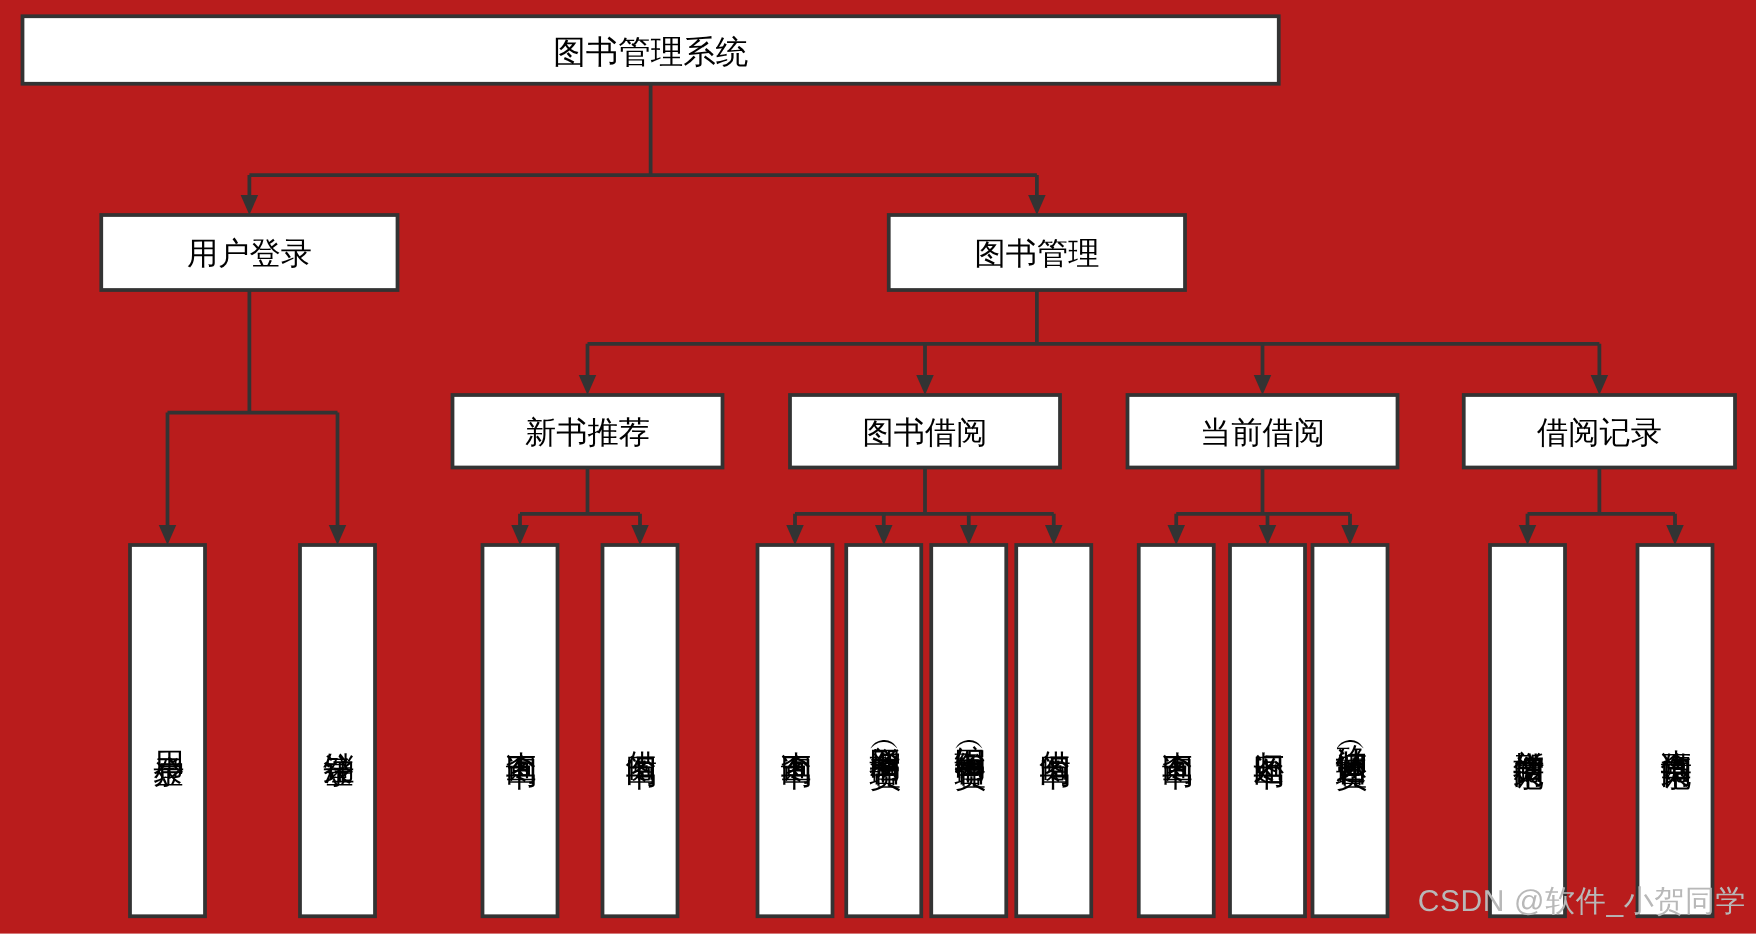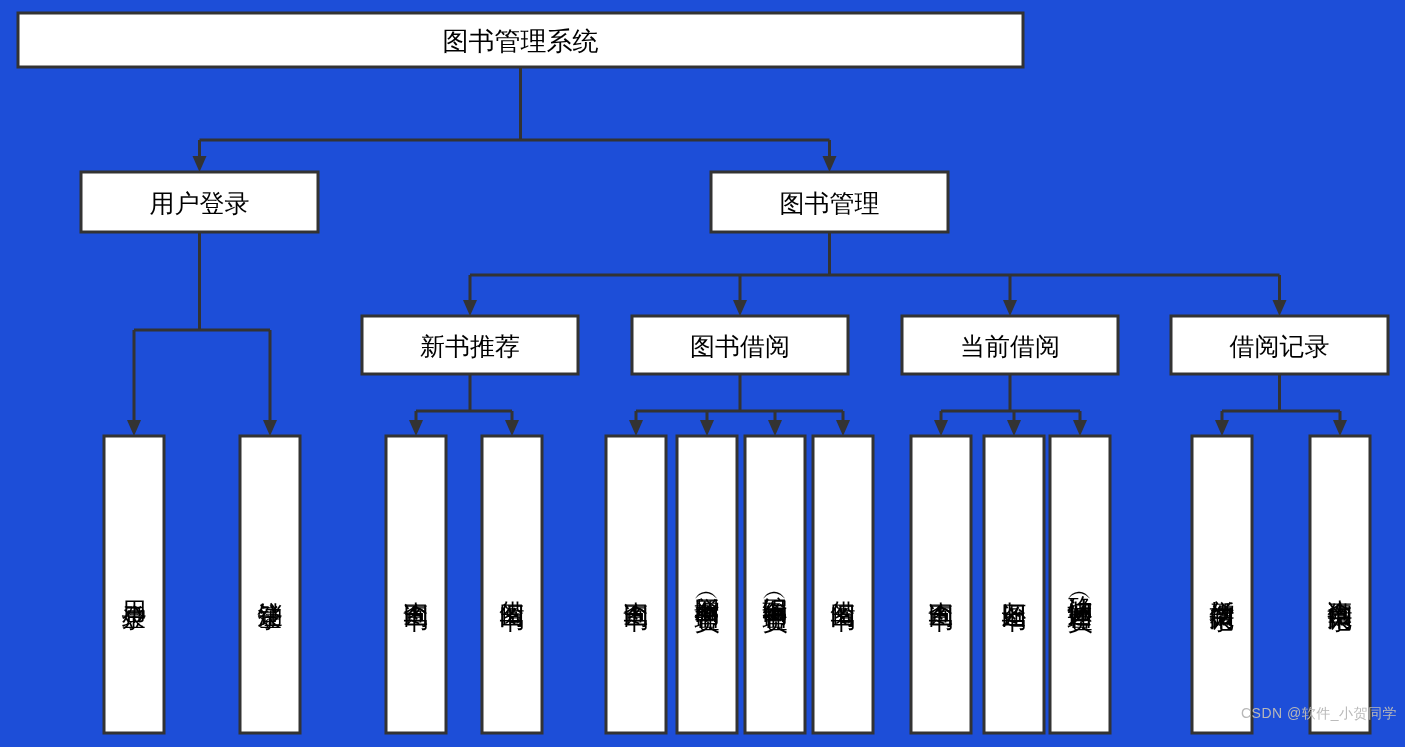--- a/index.html
+++ b/index.html
@@ -7,21 +7,21 @@
     padding: 0;
     background: #ffffff;
   }
   body {
     font-family: "Liberation Sans", "DejaVu Sans", sans-serif;
   }
   #diagram-root {
     position: relative;
     width: 1405px;
     height: 747px;
-    background: #1d4ed8;
+    background: #b91c1c;
     overflow: hidden;
   }
   svg#diagram-svg {
     position: absolute;
     top: 0;
     left: 0;
     width: 1405px;
     height: 747px;
     display: block;
   }
@@ -64,23 +64,23 @@
     font-size: 25px;
     line-height: 1.08;
     letter-spacing: 2px;
     color: #000000;
     white-space: nowrap;
     text-align: center;
   }
   .watermark {
     position: absolute;
     right: 8px;
-    bottom: 24px;
-    font-family: "Liberation Sans", "DejaVu Sans", sans-serif;
-    font-size: 14px;
+    bottom: 10px;
+    font-family: "Liberation Sans", "DejaVu Sans", sans-serif;
+    font-size: 24px;
     color: #b8b8b8;
     letter-spacing: 0.5px;
     user-select: none;
     white-space: nowrap;
   }
 </style>
 </head>
 <body>
 
 <div id="diagram-root">

